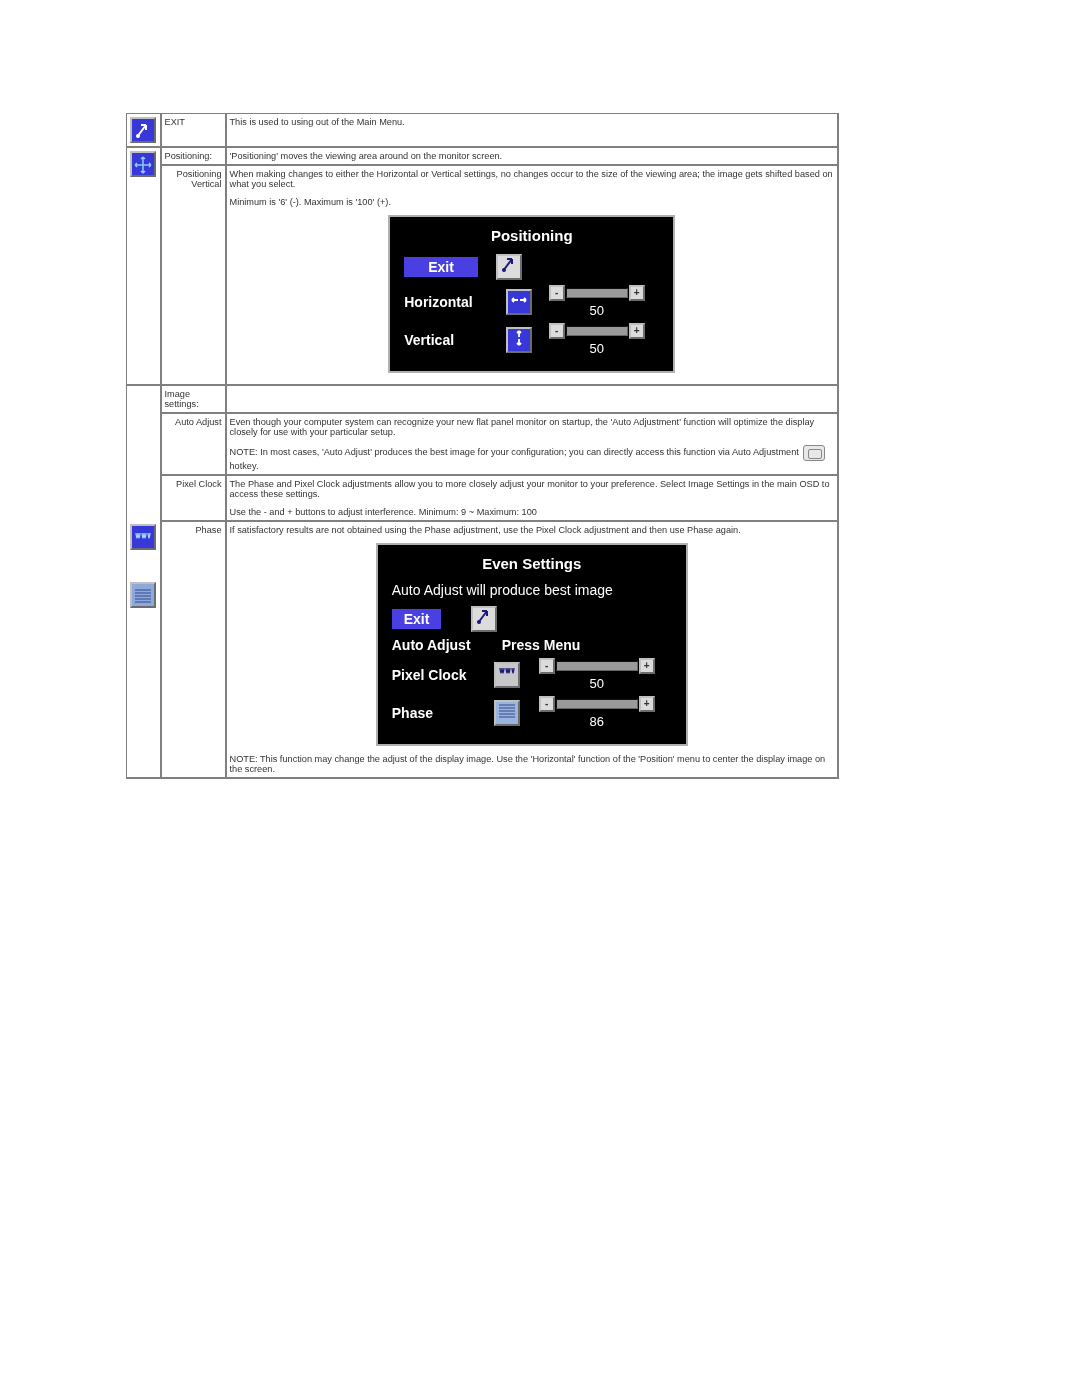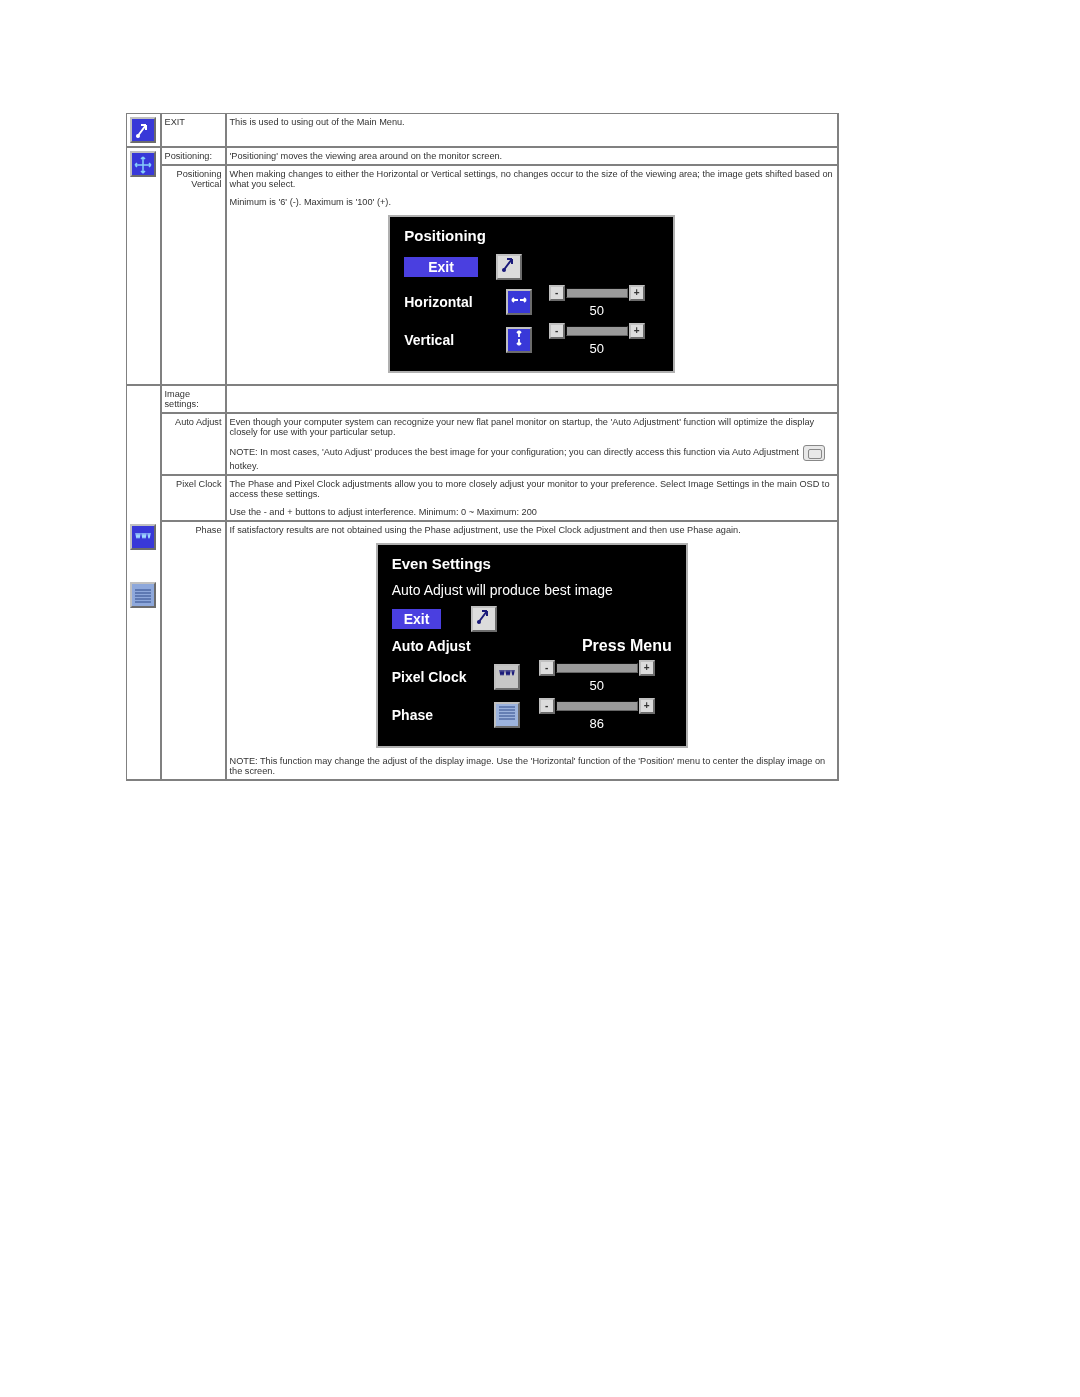--- a/index.html
+++ b/index.html
@@ -6,36 +6,36 @@
   .page{width:1080px;min-height:1397px;margin:0 auto;background:#fff;position:relative}
   .tblwrap{position:absolute;left:126px;top:113px;width:713px}
   table.main{border-collapse:collapse;width:100%;table-layout:fixed}
   table.main td{border:1px solid #808080;border-right:2px solid #808080;border-bottom:2px solid #808080;padding:3px 3px;vertical-align:top;font-size:9.2px;color:#333;word-wrap:break-word}
   col.c1{width:34px}
   col.c2{width:65px}
   col.c3{width:auto}
   .iconbox{display:inline-block;width:22px;height:22px;border:2px outset #c0c0c0;background:#3838d8;text-align:center;line-height:22px}
   .iconbox svg{width:18px;height:18px;vertical-align:middle}
   .osd{margin:8px auto;background:#000;color:#fff;border:2px solid #b0b0b0;padding:10px 14px;font-family:Arial,sans-serif}
-  .osd-title{text-align:left;font-weight:bold;font-size:15px;margin-bottom:10px}
+  .osd-title{text-align:center;font-weight:bold;font-size:15px;margin-bottom:10px}
   .osd-row{display:flex;align-items:center;margin:5px 0;font-size:14px;font-weight:bold}
   .osd-lbl{flex:0 0 100px}
   .osd-icon{flex:0 0 30px;display:flex;justify-content:center}
   .osd-slider{flex:1;display:flex;flex-direction:column;align-items:center}
   .osd-small-icon{display:inline-block;width:22px;height:22px;border:2px outset #c0c0c0;background:#dcdcdc;text-align:center}
   .osd-small-icon.blue{background:#3838d8}
   .osd-small-icon svg{width:18px;height:18px;vertical-align:middle}
   .sel{background:#4a3fe0;display:inline-block;padding:2px 24px;font-weight:bold}
   .slider-bar{display:flex;align-items:center;justify-content:center}
   .slider-btn{width:12px;height:12px;border:2px outset #c0c0c0;background:#dcdcdc;font-size:10px;line-height:12px;text-align:center;color:#333}
   .slider-track{width:60px;height:8px;background:#9a9a9a;border:1px inset #666;margin:0 1px}
   .slider-val{font-size:13px;font-weight:normal;margin-top:2px}
   .hotkey-icon{display:inline-block;width:20px;height:14px;border:1px solid #888;border-radius:3px;background:#e8e8e8;vertical-align:middle;margin:0 2px;position:relative}
   .hotkey-icon::before{content:"";position:absolute;left:4px;top:3px;width:12px;height:8px;border:1px solid #888;border-radius:2px}
-  .osd-right{flex:1;text-align:right;font-size:16px;font-weight:bold}
+  .osd-right{flex:1;text-align:left;font-size:14px;font-weight:bold}
   .osd-sub{font-size:14px;font-weight:normal;margin:4px 0 8px 0}
 </style>
 </head>
 <body>
 
 <div class="page">
 <div class="tblwrap">
 <table class="main">
 <colgroup>
           <col class="c1">
@@ -156,21 +156,21 @@
       <span>NOTE: In most cases, 'Auto Adjust' produces the best image for your configuration; you can directly access this function via Auto Adjustment </span><span class="hotkey-icon"></span><span> hotkey.</span>
     </div>
   </td>
 </tr>
 
 <tr>
   <td style="text-align:right">Pixel Clock</td>
   <td>
     <div>The Phase and Pixel Clock adjustments allow you to more closely adjust your monitor to your preference. Select Image Settings in the main OSD to access these settings.</div>
     <div style="height:8px"></div>
-    <div>Use the - and + buttons to adjust interference. Minimum: 0 ~ Maximum: 200</div>
+    <div>Use the - and + buttons to adjust interference. Minimum: 9 ~ Maximum: 100</div>
   </td>
 </tr>
 
 <tr>
   <td style="text-align:right">Phase</td>
   <td>
     <div>If satisfactory results are not obtained using the Phase adjustment, use the Pixel Clock adjustment and then use Phase again.</div>
 
     <div class="osd" style="width:280px">
       <div class="osd-title">Even Settings</div>

